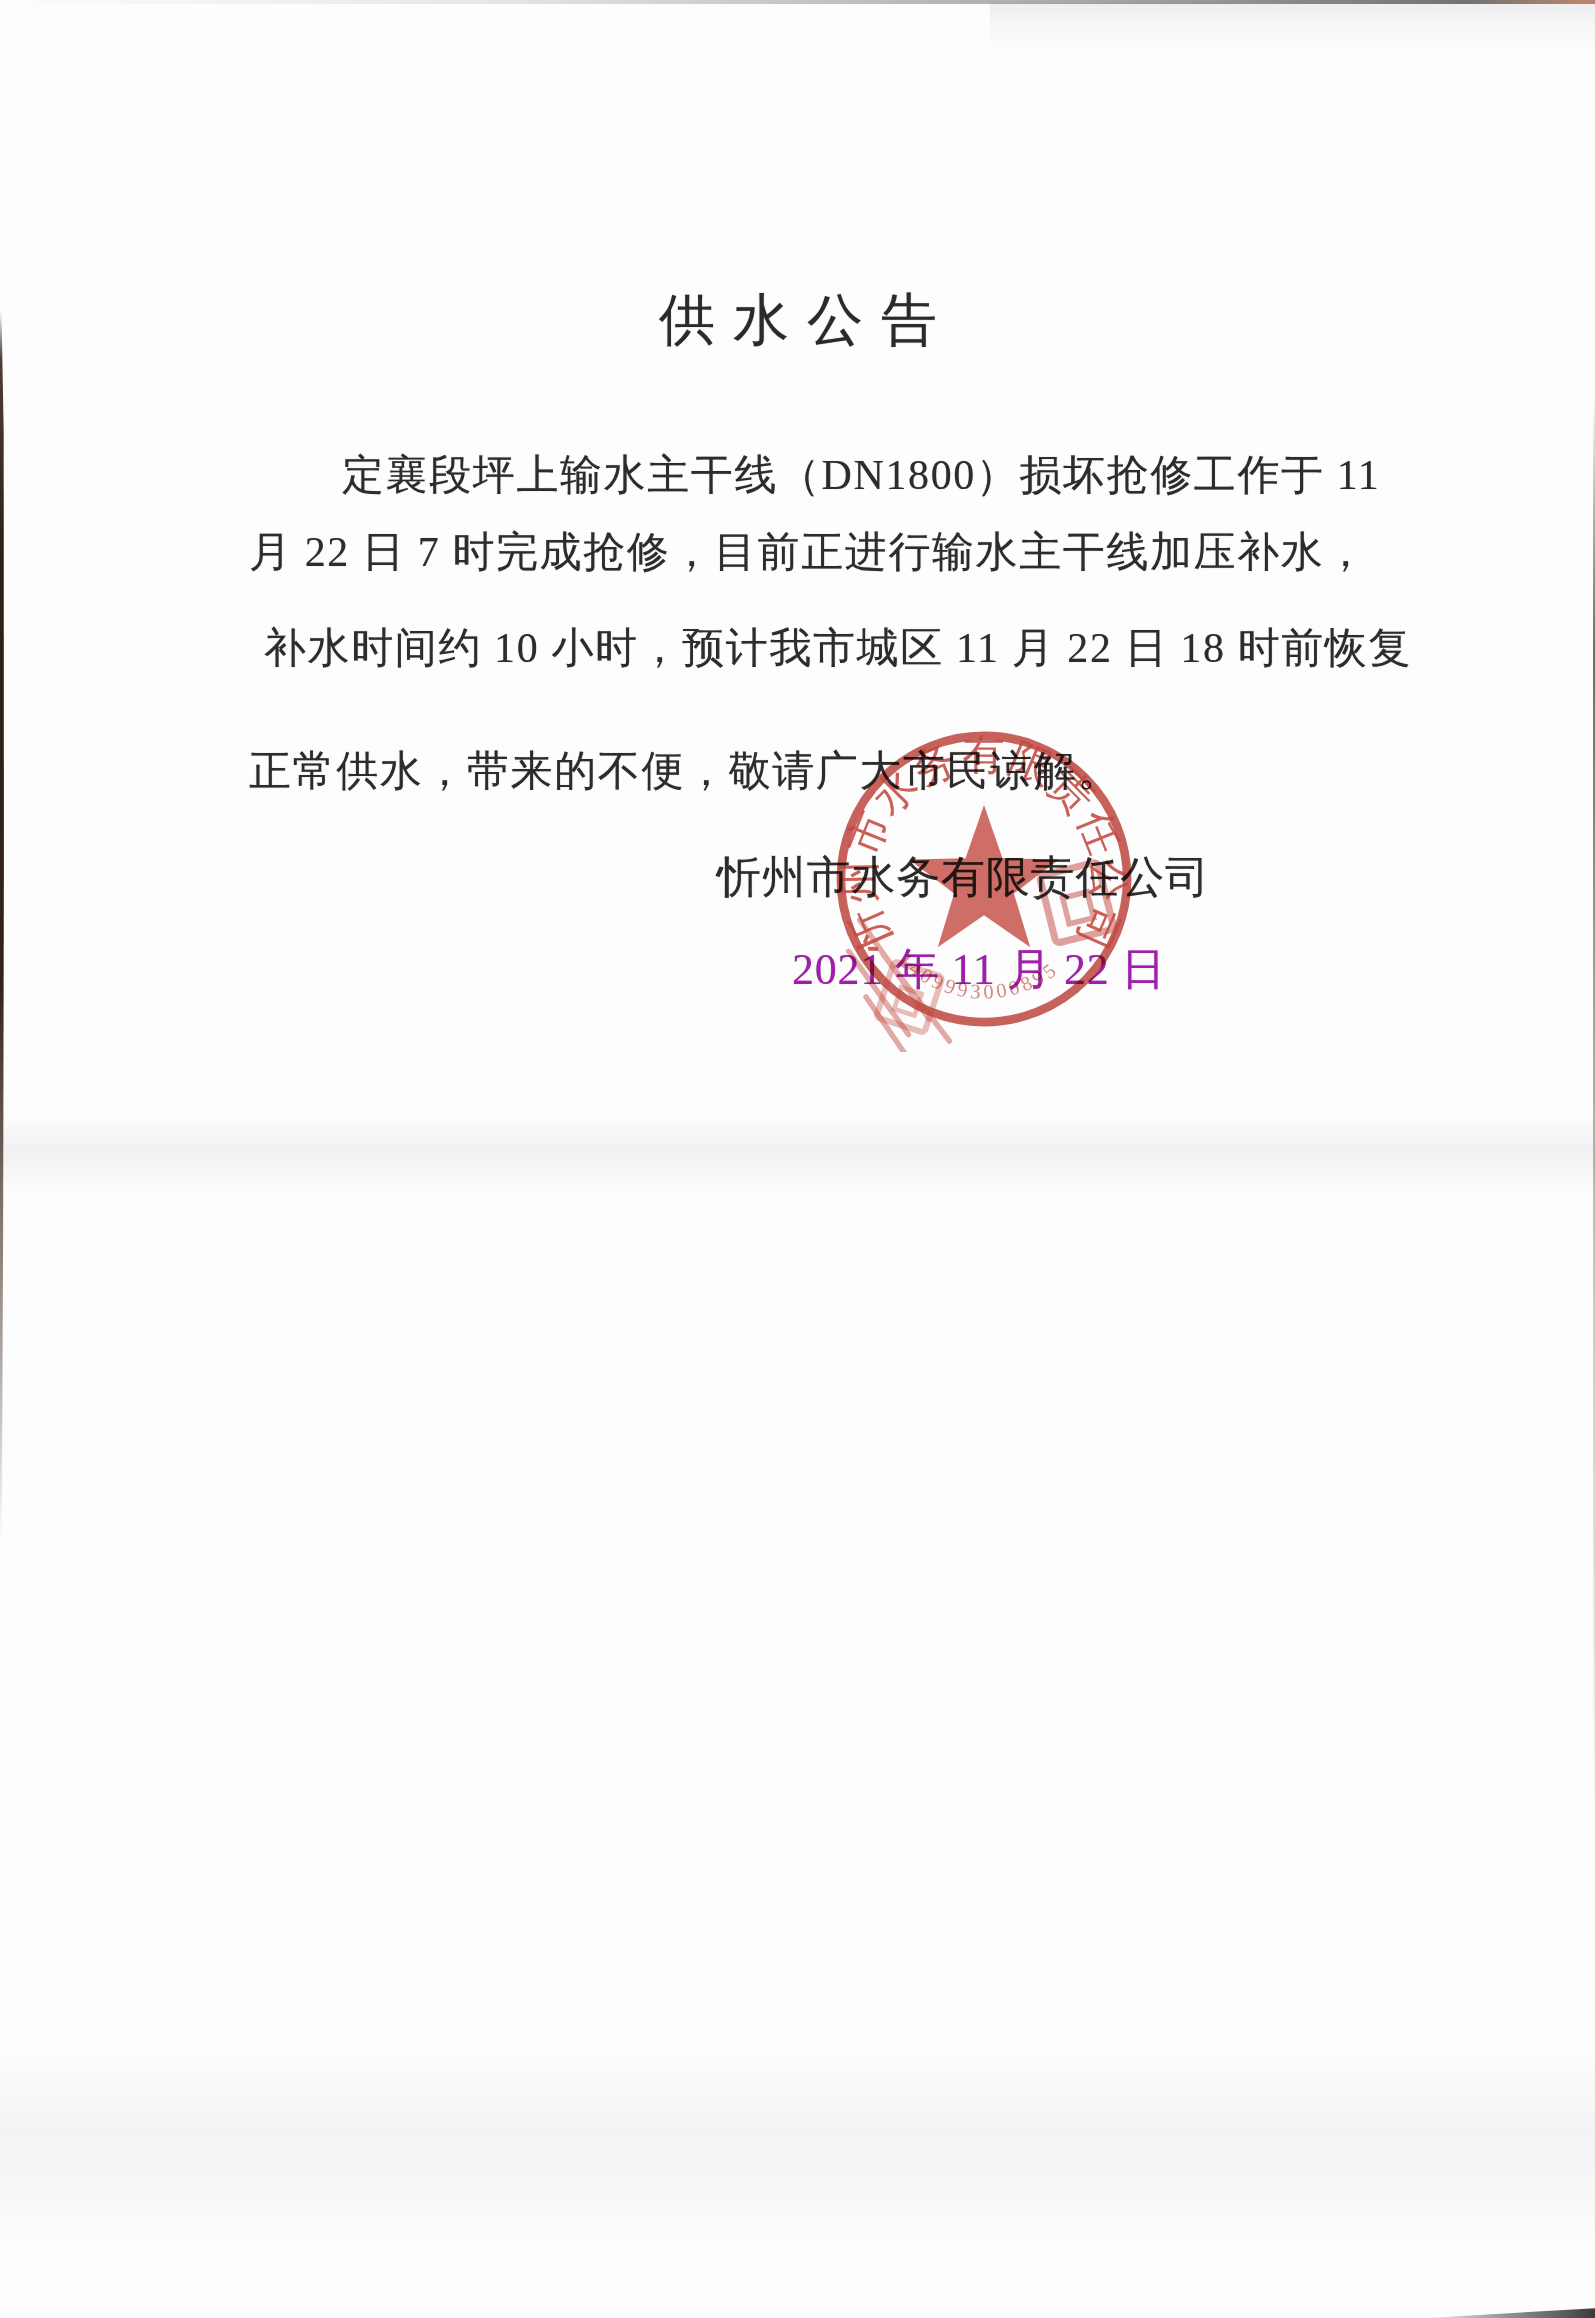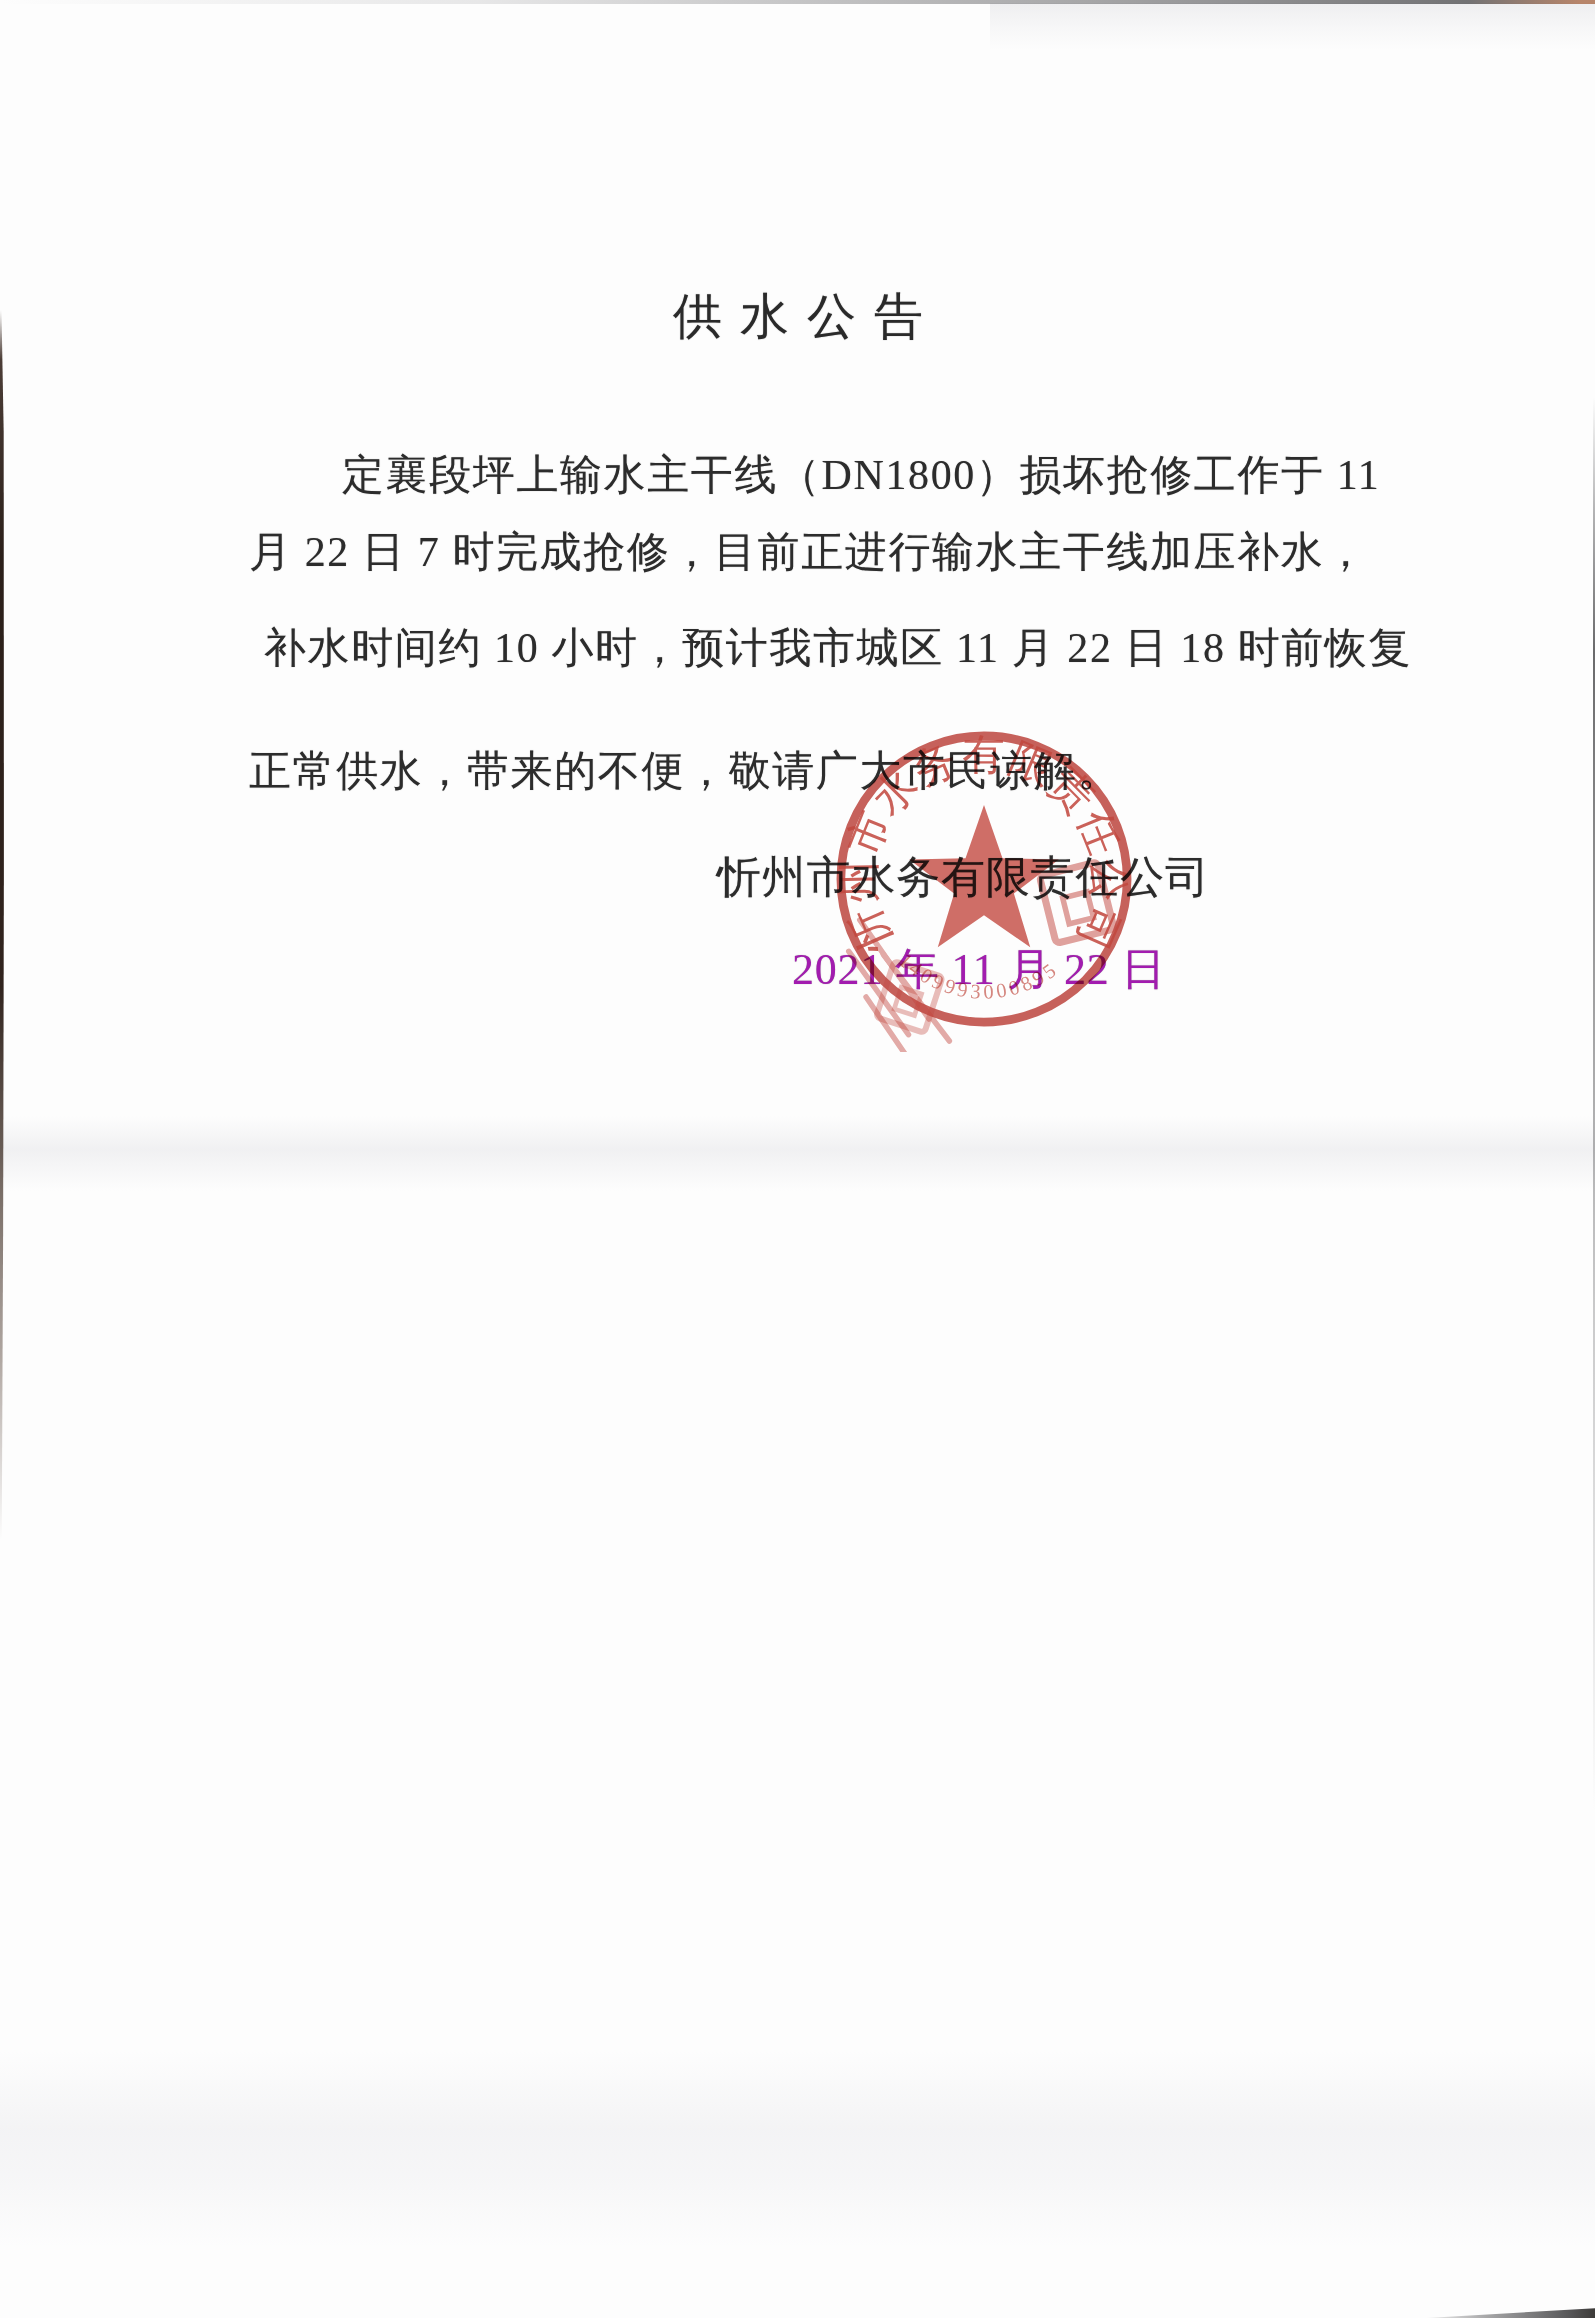--- a/index.html
+++ b/index.html
@@ -16,21 +16,21 @@
     font-family: "Liberation Serif", "DejaVu Serif", serif;
   }
   .abs { position: absolute; }
 
   
   .doc-title {
     top: 292px;
     left: 0;
     width: 100%;
     text-align: center;
-    font-size: 49px;
+    font-size: 56px;
     line-height: 1;
     letter-spacing: 18px;
     text-indent: 18px;
     font-weight: 500;
     color: #2a2a2a;
     text-shadow: 0 0 1.1px rgba(60,60,60,.55);
     white-space: nowrap;
   }
   .body-line {
     font-size: 42px;

